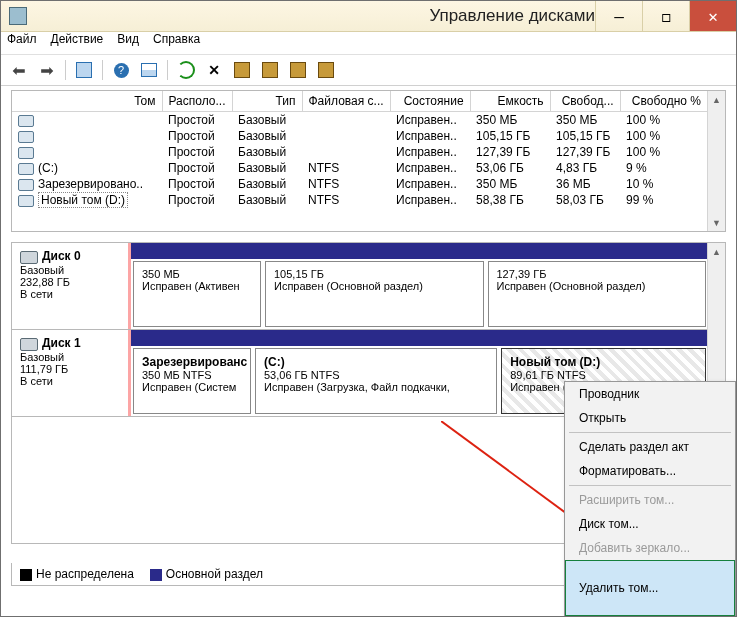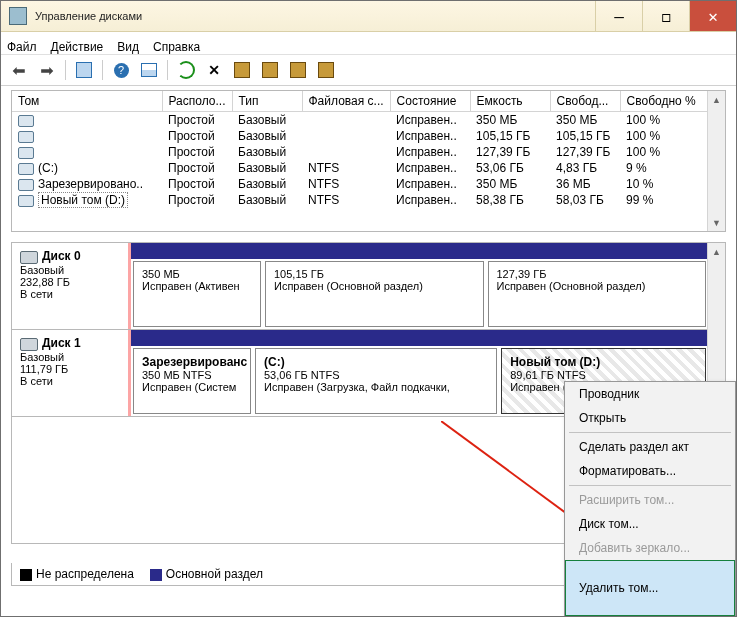--- a/index.html
+++ b/index.html
@@ -1,43 +1,43 @@
 <!DOCTYPE html>
 <html><head>
 <meta charset="utf-8">
 <style>
   html,body{margin:0;padding:0;font-family:"Segoe UI",Tahoma,sans-serif;font-size:12px;color:#000;background:#f0f0f0}
   .window{width:737px;height:617px;background:#fff;position:relative;border:1px solid #6f6f6f;box-sizing:border-box;overflow:hidden}
   
   .titlebar{height:30px;background:linear-gradient(#fdf6e3,#f6efd6);border-bottom:1px solid #d9cfa7;display:flex;align-items:center}
   .titlebar .sys-icon{width:16px;height:16px;margin:0 8px;background:#9cbecf;border:1px solid #4a6a78}
-  .titlebar .title{flex:1;text-align:left;font-size:11px;color:#222}
+  .titlebar .title{flex:1;text-align:right;font-size:17px;color:#222}
   .win-btns{display:flex;height:100%}
   .win-btn{width:46px;display:flex;align-items:center;justify-content:center;font-size:16px;font-family:Consolas,monospace;border-left:1px solid #d9cfa7;cursor:default}
   .win-btn.close{background:#c94f3d;color:#fff}
   
-  .menubar{height:22px;background:#fff;border-bottom:1px solid #e0e0e0;display:flex;align-items:flex-end;padding:0 6px;gap:14px}
+  .menubar{height:22px;background:#fff;border-bottom:1px solid #e0e0e0;display:flex;align-items:flex-start;padding:0 6px;gap:14px}
   .menubar span{cursor:default}
   
   .toolbar{height:30px;background:#fff;border-bottom:1px solid #d0d0d0;display:flex;align-items:center;padding:0 6px;gap:4px}
   .tb{width:22px;height:22px;display:flex;align-items:center;justify-content:center;border:1px solid transparent}
   .sep{width:1px;height:20px;background:#ccc;margin:0 2px}
   .nav-arrow{font-size:16px;color:#444}
   .icon-box{width:14px;height:14px;border:1px solid #2a6fb0;background:#bcd6ef}
   .icon-help{width:15px;height:15px;border-radius:50%;background:#2a6fb0;color:#fff;font-size:11px;display:flex;align-items:center;justify-content:center}
   .icon-table{width:14px;height:12px;border:1px solid #2a6fb0;background:linear-gradient(#fff 50%,#bcd6ef 50%)}
   .icon-refresh{width:14px;height:14px;border:2px solid #1a8f1a;border-left-color:transparent;border-radius:50%}
   .icon-x{font-size:14px;font-weight:bold;color:#000}
   .icon-gen{width:14px;height:14px;background:#c79a3a;border:1px solid #6a4a0e}
   
   .vol-area{height:140px;border:1px solid #b8b8b8;margin:4px 10px 0 10px;position:relative;background:#fff}
   .vol-scroll{position:absolute;top:0;right:0;bottom:0;width:17px;background:#efefef;border-left:1px solid #d4d4d4}
   .vol-scroll .s-up,.vol-scroll .s-down{height:17px;display:flex;align-items:center;justify-content:center;color:#666;font-size:9px}
   .vt{width:calc(100% - 17px);border-collapse:collapse}
-  .vt th{background:#fff;border-right:1px solid #d4d4d4;border-bottom:1px solid #d4d4d4;text-align:left;font-weight:400;padding:3px 6px;white-space:nowrap;overflow:hidden}
+  .vt th{background:#fff;border-right:1px solid #d4d4d4;border-bottom:1px solid #d4d4d4;text-align:right;font-weight:400;padding:3px 6px;white-space:nowrap;overflow:hidden}
   .vt td{padding:1px 6px;white-space:nowrap;overflow:hidden}
   .vol-ico{display:inline-block;width:14px;height:10px;background:#dbe6ef;border:1px solid #5a7a92;border-radius:2px;margin-right:4px;vertical-align:middle}
   .vol-name-sel{border:1px dotted #888;padding:0 2px}
   
   .gfx-area{margin:10px 10px 0 10px;border:1px solid #b8b8b8;background:#fff;position:relative;height:300px}
   .gfx-scroll{position:absolute;top:0;right:0;bottom:0;width:17px;background:#efefef;border-left:1px solid #d4d4d4}
   .gfx-scroll .s-up,.gfx-scroll .s-down{height:17px;display:flex;align-items:center;justify-content:center;color:#666;font-size:9px}
   .disk-row{display:flex;border-bottom:1px solid #b8b8b8}
   .disk-label{width:100px;padding:6px 8px;font-size:11px;border-right:3px solid #fca5a5;background:#fff}
   .disk-label b{font-size:12px}

